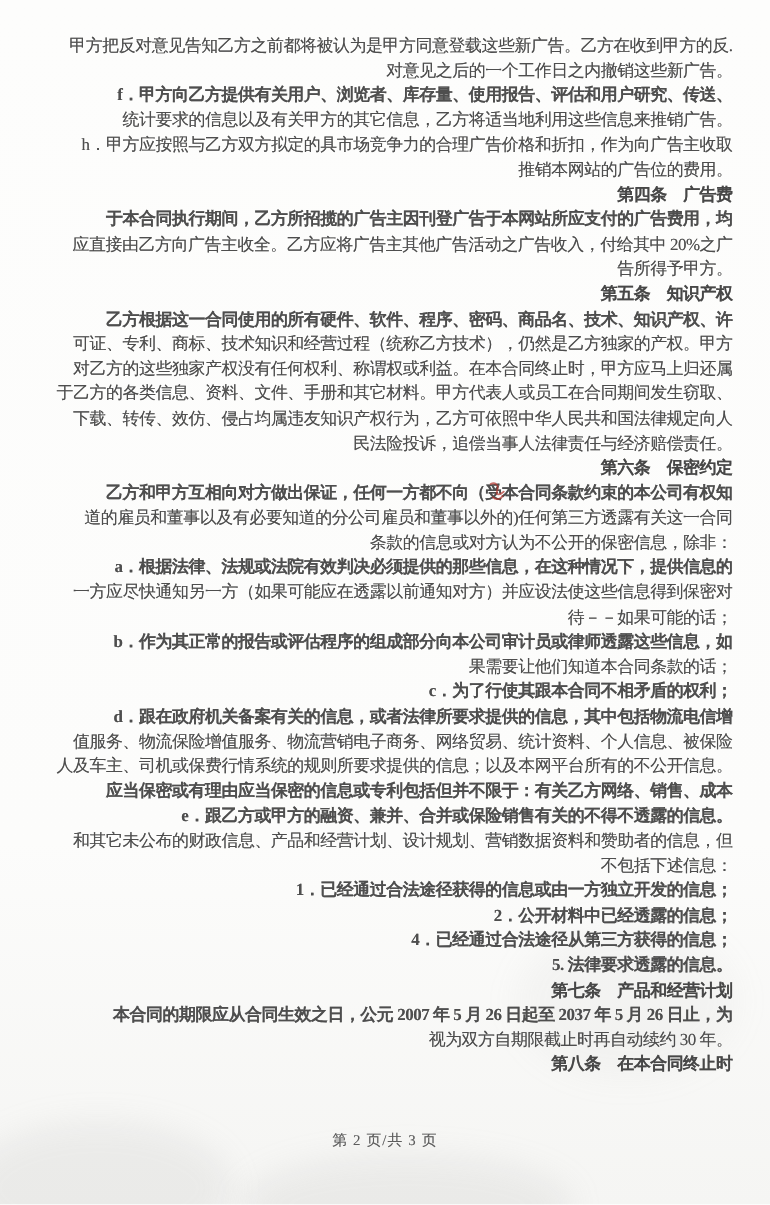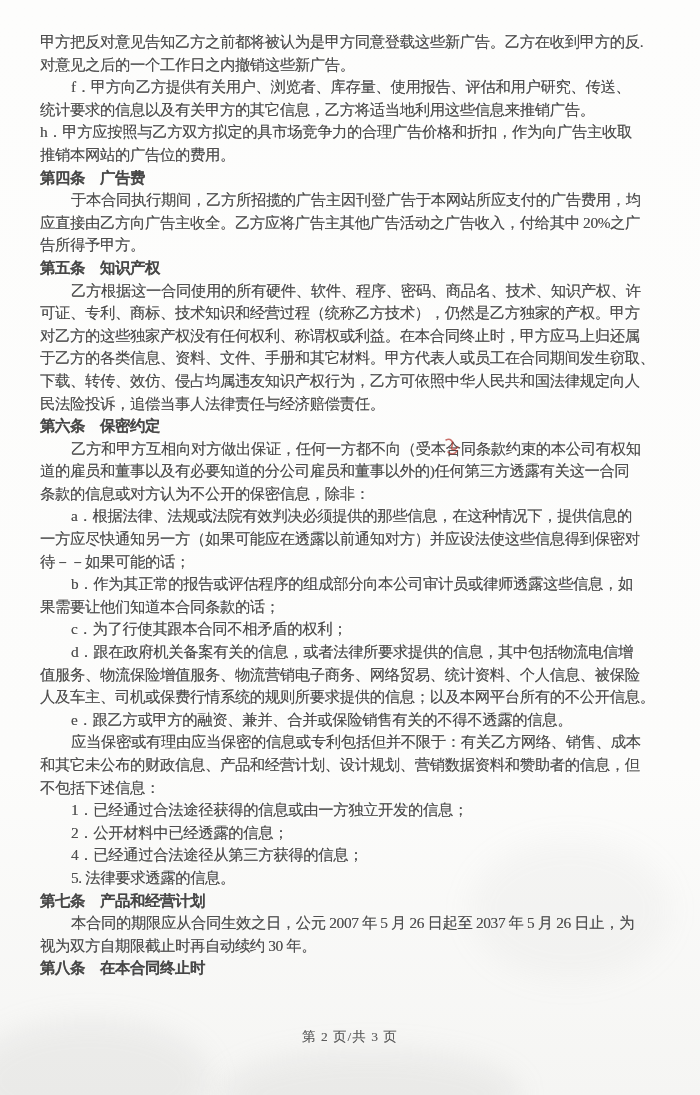--- a/index.html
+++ b/index.html
@@ -26,31 +26,32 @@
   }
   .shade.s1 { left: -30px; top: 1020px; width: 240px; height: 120px; }
   .shade.s2 { left: 220px; top: 1050px; width: 300px; height: 90px;  }
   .shade.s3 { left: 470px; top: 840px;  width: 200px; height: 140px; background: rgba(180,180,178,0.08); }
 
   .doc {
     position: absolute;
     left: 40px;
     top: 31px;
     width: 626px;
+    text-align: right;
   }
   .line {
     height: 22.6px;
     line-height: 22.6px;
     font-size: 15.4px;
     letter-spacing: -0.4px;
     white-space: nowrap;
     color: #4e4e4e;
     text-shadow: 0 0 0.6px rgba(90,90,90,0.65);
   }
-  .line.indent { padding-left: 31px; }
+  .line.indent { padding-left: 31px; font-weight: bold; }
   .line.heading {
     font-weight: 600;
     color: #474747;
   }
   .footer {
     position: absolute;
     left: 0;
     top: 1028px;
     width: 700px;
     text-align: center;
@@ -101,22 +102,22 @@
       <div class="line">条款的信息或对方认为不公开的保密信息，除非：</div>
       <div class="line indent">a．根据法律、法规或法院有效判决必须提供的那些信息，在这种情况下，提供信息的</div>
       <div class="line">一方应尽快通知另一方（如果可能应在透露以前通知对方）并应设法使这些信息得到保密对</div>
       <div class="line">待－－如果可能的话；</div>
       <div class="line indent">b．作为其正常的报告或评估程序的组成部分向本公司审计员或律师透露这些信息，如</div>
       <div class="line">果需要让他们知道本合同条款的话；</div>
       <div class="line indent">c．为了行使其跟本合同不相矛盾的权利；</div>
       <div class="line indent">d．跟在政府机关备案有关的信息，或者法律所要求提供的信息，其中包括物流电信增</div>
       <div class="line">值服务、物流保险增值服务、物流营销电子商务、网络贸易、统计资料、个人信息、被保险</div>
       <div class="line">人及车主、司机或保费行情系统的规则所要求提供的信息；以及本网平台所有的不公开信息。</div>
+      <div class="line indent">应当保密或有理由应当保密的信息或专利包括但并不限于：有关乙方网络、销售、成本</div>
       <div class="line indent">e．跟乙方或甲方的融资、兼并、合并或保险销售有关的不得不透露的信息。</div>
-      <div class="line indent">应当保密或有理由应当保密的信息或专利包括但并不限于：有关乙方网络、销售、成本</div>
       <div class="line">和其它未公布的财政信息、产品和经营计划、设计规划、营销数据资料和赞助者的信息，但</div>
       <div class="line">不包括下述信息：</div>
       <div class="line indent">1．已经通过合法途径获得的信息或由一方独立开发的信息；</div>
       <div class="line indent">2．公开材料中已经透露的信息；</div>
       <div class="line indent">4．已经通过合法途径从第三方获得的信息；</div>
       <div class="line indent">5. 法律要求透露的信息。</div>
       <div class="line heading">第七条　产品和经营计划</div>
       <div class="line indent">本合同的期限应从合同生效之日，公元 2007 年 5 月 26 日起至 2037 年 5 月 26 日止，为</div>
       <div class="line">视为双方自期限截止时再自动续约 30 年。</div>
       <div class="line heading">第八条　在本合同终止时</div>

